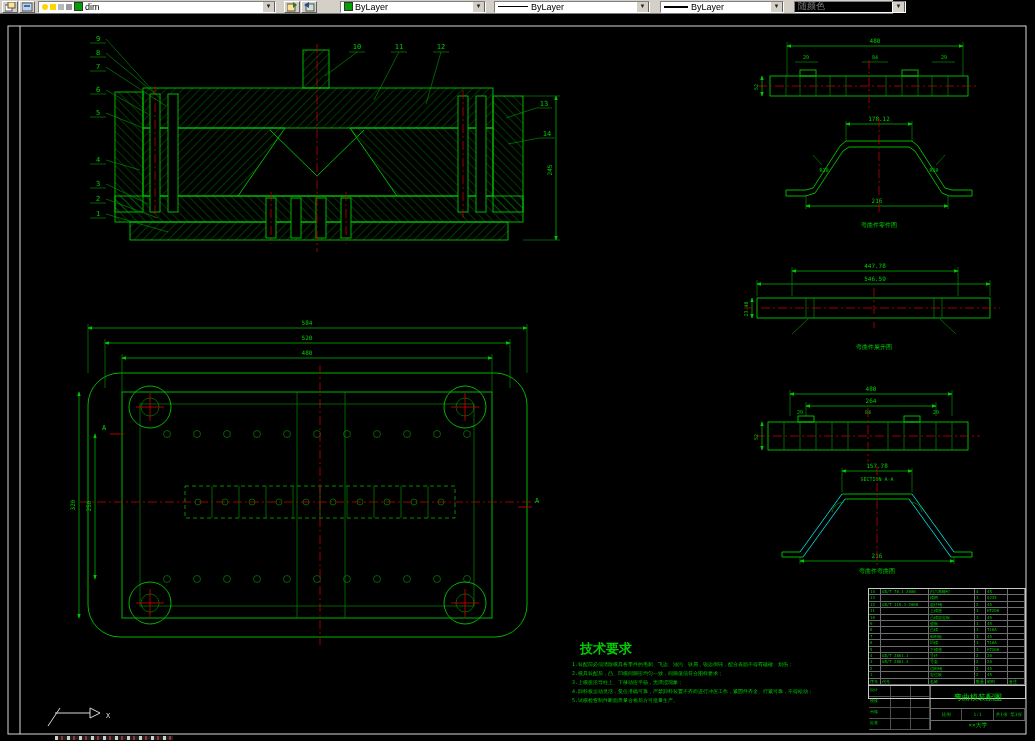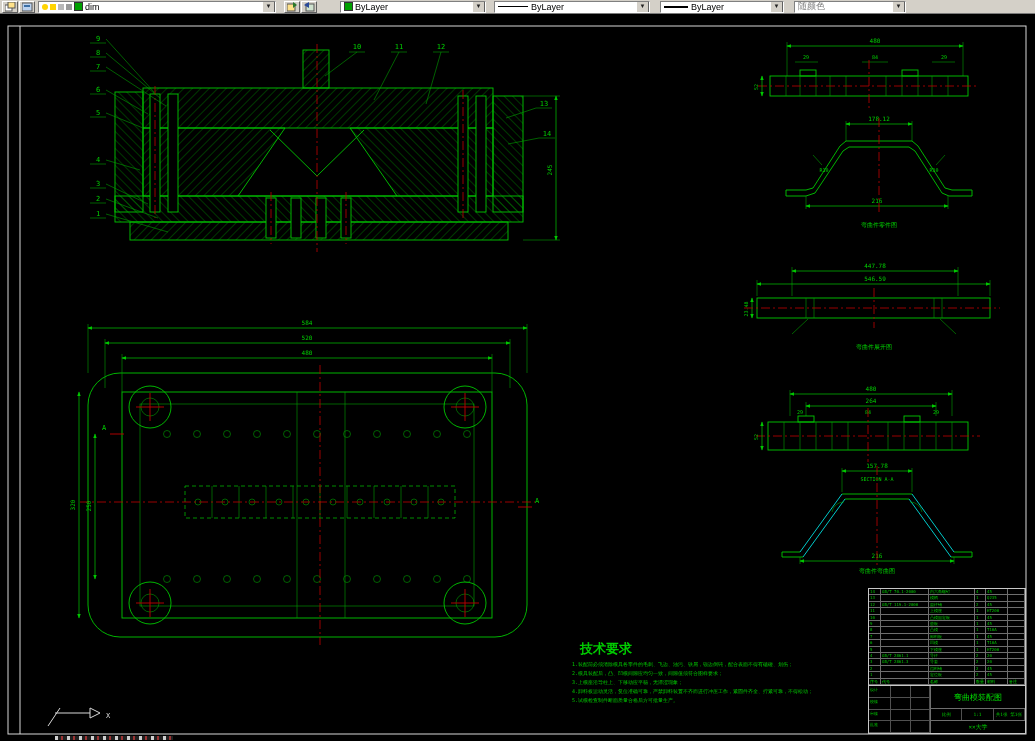--- a/index.html
+++ b/index.html
@@ -1,31 +1,31 @@
 <!DOCTYPE html>
 <html><head>
 <meta charset="utf-8">
 <style>
   html,body{margin:0;padding:0;background:#000;}
   .screen{position:relative;width:1035px;height:741px;background:#000;overflow:hidden;
           font-family:"Liberation Sans",sans-serif;}
   
-  .toolbar{position:absolute;top:0;left:0;width:1035px;height:14px;background:#d4d0c8;
+  .toolbar{position:absolute;top:0;left:0;width:893px;height:14px;background:#d4d0c8;
            border-bottom:1px solid #7a7a7a;display:flex;align-items:center;
            padding:1px 2px;box-sizing:border-box;}
   .tbtn{width:16px;height:12px;background:#d4d0c8;border:1px solid;flex:none;
         border-color:#ffffff #606060 #606060 #ffffff;padding:0;margin-right:1px;
         display:flex;align-items:center;justify-content:center;}
   .combo{height:12px;background:#fff;border:1px solid;flex:none;
          border-color:#808080 #ffffff #ffffff #808080;display:flex;align-items:center;
          font-size:9px;color:#000;padding-left:3px;box-sizing:border-box;overflow:hidden;white-space:nowrap;}
   .combo .dd{margin-left:auto;width:11px;height:10px;background:#d4d0c8;border:1px solid;flex:none;
              border-color:#ffffff #606060 #606060 #ffffff;font-size:6px;line-height:8px;
              text-align:center;color:#222;padding:0;}
-  .combo.disabled{background:#ffffff;color:#7d7d7d;}
+  .combo.disabled{background:#000000;color:#7d7d7d;}
   .glyph{width:6px;height:6px;margin-right:2px;flex:none;}
   .g-bulb{background:#ffd400;border-radius:50%;}
   .g-sun{background:#ffd400;}
   .g-lock{background:#b8b8b8;}
   .g-print{background:#9a9a9a;}
   .g-swatch{background:#00a000;border:1px solid #333;width:7px;height:7px;}
   .lt-sample{width:30px;border-top:1px solid #000;margin-right:3px;flex:none;}
   .lw-sample{width:24px;border-top:2px solid #000;margin-right:3px;flex:none;}
   .combo-text{overflow:hidden;}
   
@@ -41,21 +41,21 @@
   .cy{stroke:#00c8c8;stroke-width:1;fill:none;}
   .w{stroke:#d8d8d8;stroke-width:1;fill:none;}
   .dim{stroke:#00c800;stroke-width:0.7;fill:none;}
   text{font-family:"DejaVu Sans Mono",monospace;fill:#00d200;text-anchor:middle;}
   .s5{font-size:5px;} .s6{font-size:6px;} .s7{font-size:7px;}
   
   .overlay{position:absolute;color:#00cc00;font-family:"DejaVu Sans Mono",monospace;}
   .notes{left:572px;top:640px;width:305px;height:82px;overflow:hidden;}
   .notes-title{font-size:13px;font-weight:bold;margin:0 0 2px 8px;}
   .note-line{font-size:5px;line-height:9px;white-space:nowrap;overflow:hidden;}
-  .tblock{left:868px;top:588px;width:158px;height:146px;border:1px solid #c8c8c8;
+  .tblock{left:868px;top:588px;width:158px;height:111px;border:1px solid #c8c8c8;
           box-sizing:border-box;display:flex;flex-direction:column;}
   .bom{flex:none;height:96px;display:flex;flex-direction:column;}
   .bom-row,.bom-head{flex:1;display:grid;grid-template-columns:12px 48px 46px 11px 22px 1fr;
           border-bottom:1px solid rgba(200,200,200,0.55);min-height:0;}
   .bom-row span,.bom-head span{font-size:4px;line-height:6px;overflow:hidden;white-space:nowrap;
           border-right:1px solid rgba(200,200,200,0.55);padding-left:1px;}
   .bom-head span{color:#00e000;}
   .tb-low{flex:1;display:grid;grid-template-columns:62px 1fr;border-top:1px solid #c8c8c8;min-height:0;}
   .sign-col{display:flex;flex-direction:column;border-right:1px solid rgba(200,200,200,0.55);}
   .sign-row{flex:1;display:grid;grid-template-columns:22px 20px 1fr;

